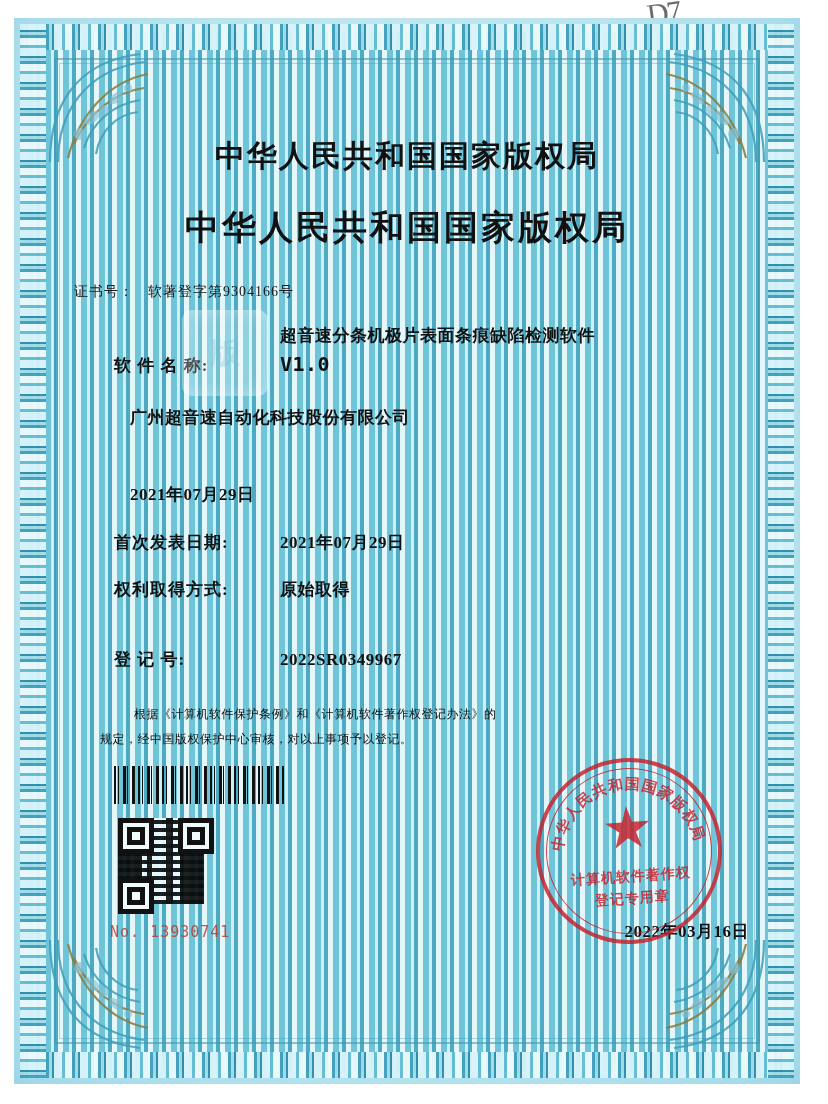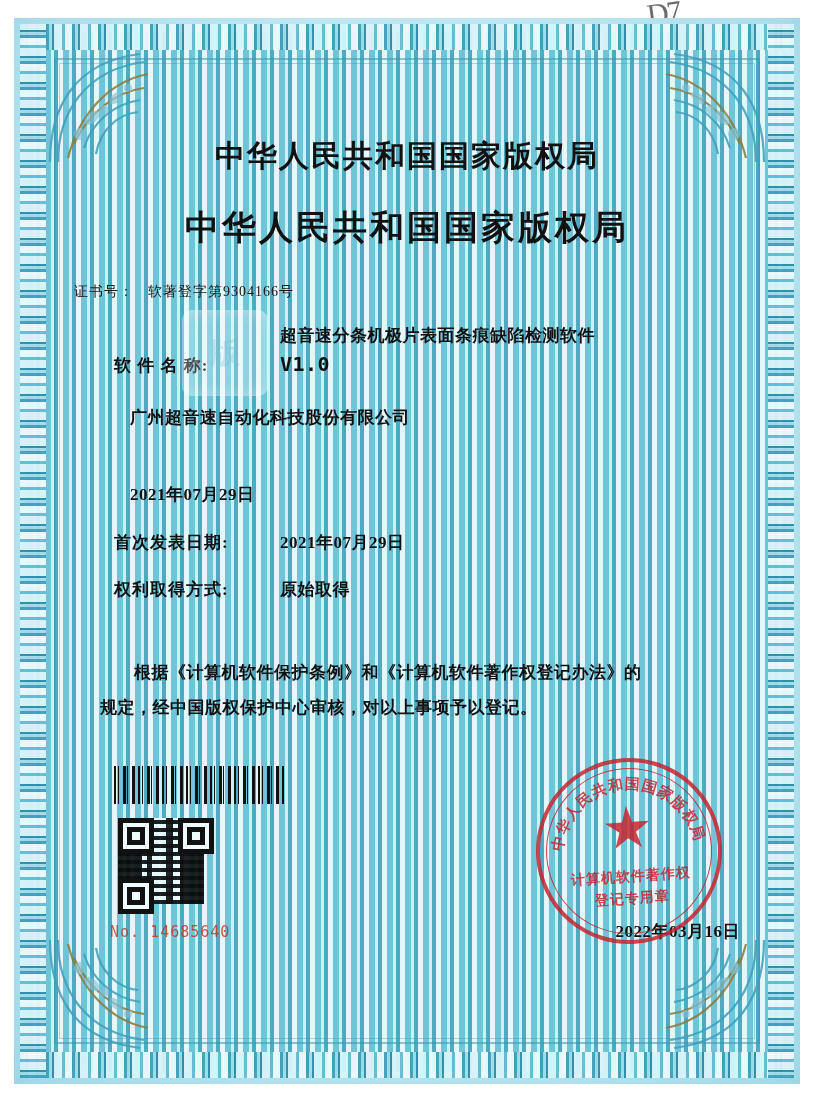--- a/index.html
+++ b/index.html
@@ -182,23 +182,23 @@
   }
   .row .value .line2 { display: block; font-family: "DejaVu Sans Mono", monospace; font-size: 20px;}
   .row.tight { margin-bottom: 22px; }
 
   .gap-lg { height: 26px; }
 
   .paragraph {
     margin-top: 30px;
     padding-left: 26px;
     padding-right: 14px;
-    font-size: 17px;
+    font-size: 12px;
     line-height: 2.1;
-    font-weight: bold;
+    font-weight: normal;
     color: #111;
     letter-spacing: .5px;
   }
   .paragraph .indent { display: inline-block; width: 34px; }
 
   
   .barcode {
     position: absolute;
     left: 100px;
     top: 748px;
@@ -242,21 +242,21 @@
     top: 905px;
     font-size: 15px;
     color: #c0392b;
     letter-spacing: 1px;
     font-family: "DejaVu Sans Mono", monospace;
     opacity: .85;
   }
 
   .issue-date {
     position: absolute;
-    right: 60px;
+    right: 51px;
     top: 902px;
     font-size: 17px;
     font-weight: bold;
     color: #111;
     letter-spacing: .5px;
   }
 
   
   .seal {
     position: absolute;
@@ -463,39 +463,43 @@
         </div>
 
         <div class="row tight">
           <div class="label">权利取得方式:</div>
           <div class="value">原始取得</div>
         </div>
 
         <div class="row tight">
         </div>
 
+        <div class="row tight">
+          <div class="label">登 记 号:</div>
+          <div class="value">2022SR0349967</div>
+        </div>
 
       </div>
 
       <div class="paragraph">
         <div><span class="indent"></span><span>根据《计算机软件保护条例》和《计算机软件著作权登记办法》的</span></div>
         <div>规定，经中国版权保护中心审核，对以上事项予以登记。</div>
       </div>
 
     </div>
 
     <div class="barcode"></div>
     <div class="qr"></div>
     <div class="qr-finder qr-f1"></div>
     <div class="qr-finder qr-f2"></div>
     <div class="qr-finder qr-f3"></div>
 
     <div class="serial">
       <span>No.</span>
-      <span>14685640</span>
+      <span>13930741</span>
     </div>
 
     <div class="issue-date">2022年03月16日</div>
 
     <div class="seal">
       <div class="ring2"></div>
       <div class="star"></div>
       <svg class="arc-text" viewBox="0 0 178 178">
         <defs>
           <path id="sealArc" d="M 22 94 A 67 67 0 0 1 156 94"></path>

